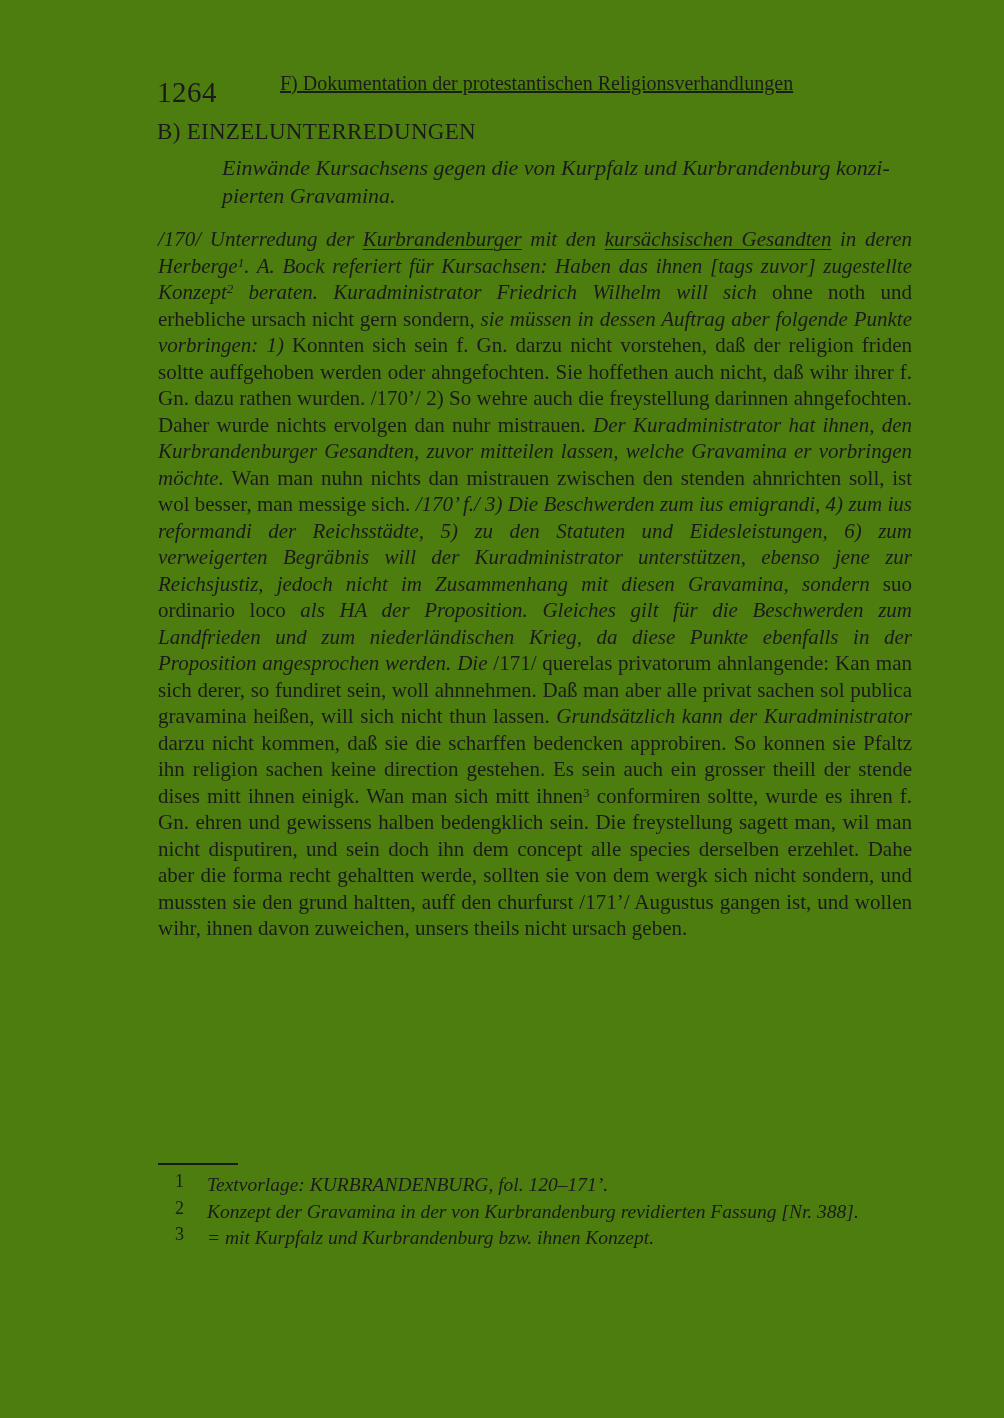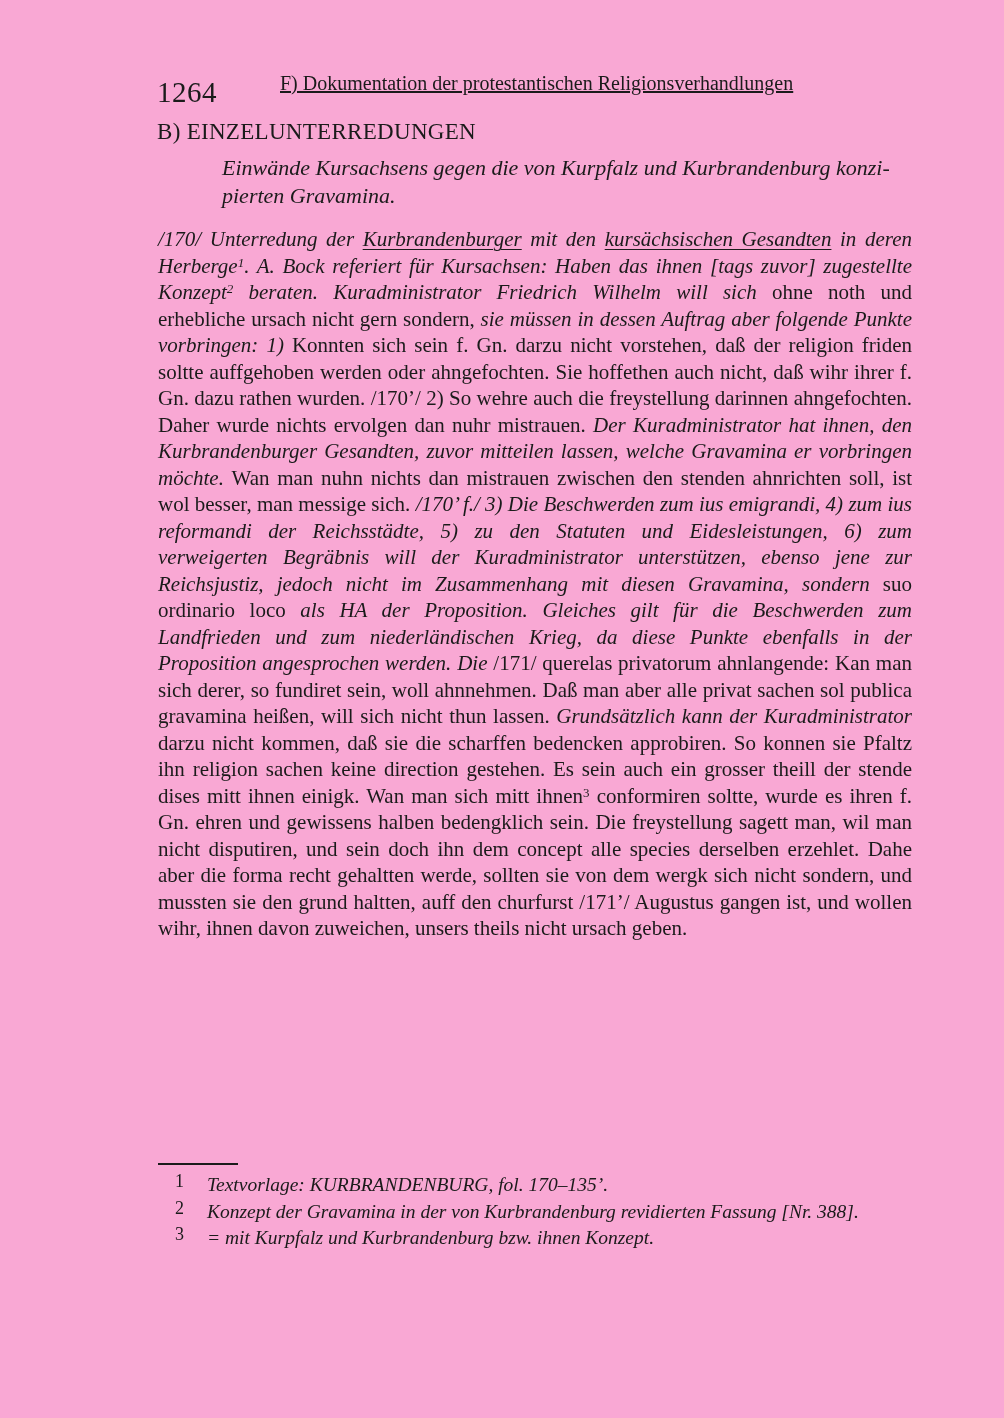--- a/index.html
+++ b/index.html
@@ -6,21 +6,21 @@
   body {
     width: 1004px; height: 1418px;
     background: #ffffff;
     font-family: "Liberation Serif", "DejaVu Serif", serif;
     color: #1b1b1b;
     -webkit-font-smoothing: antialiased;
   }
   .page {
     position: relative;
     width: 1004px; height: 1418px;
-    background: #f9a8d4;
+    background: #4d7c0f;
     overflow: hidden;
   }
   .pagenum {
     position: absolute; left: 157px; top: 76px;
     font-size: 29px; line-height: 32px;
     letter-spacing: 0.5px;
   }
   .runhead {
     position: absolute; left: 280px; top: 71px;
     font-size: 20px; line-height: 24px; text-decoration: underline;
@@ -99,21 +99,21 @@
       <div>pierten Gravamina.</div>
     </div>
 
   <div class="bodytext"><span class="it">/170/ Unterredung der </span><span class="it ul">Kurbrandenburger</span><span class="it"> mit den </span><span class="it ul">kursächsischen Gesandten</span><span class="it"> in deren Herberge</span><sup class="it">1</sup><span class="it">. A. Bock referiert für Kursachsen: Haben das ihnen [tags zuvor] zugestellte Konzept</span><sup class="it">2</sup><span class="it"> beraten. Kuradministrator Friedrich Wilhelm will sich </span><span>ohne noth und erhebliche ursach nicht gern sondern, </span><span class="it">sie müssen in dessen Auftrag aber folgende Punkte vorbringen: 1) </span><span>Konnten sich sein f. Gn. darzu nicht vorstehen, daß der religion friden soltte auffgehoben werden oder ahngefochten. Sie hoffethen auch nicht, daß wihr ihrer f. Gn. dazu rathen wurden. /170’/ 2) So wehre auch die freystellung darinnen ahngefochten. Daher wurde nichts ervolgen dan nuhr mistrauen. </span><span class="it">Der Kuradministrator hat ihnen, den Kurbrandenburger Gesandten, zuvor mitteilen lassen, welche Gravamina er vorbringen möchte. </span><span>Wan man nuhn nichts dan mistrauen zwischen den stenden ahnrichten soll, ist wol besser, man messige sich. </span><span class="it">/170’ f./ 3) Die Beschwerden zum ius emigrandi, 4) zum ius reformandi der Reichsstädte, 5) zu den Statuten und Eidesleistungen, 6) zum verweigerten Begräbnis will der Kuradministrator unterstützen, ebenso jene zur Reichsjustiz, jedoch nicht im Zusammenhang mit diesen Gravamina, sondern </span><span>suo ordinario loco </span><span class="it">als HA der Proposition. Gleiches gilt für die Beschwerden zum Landfrieden und zum niederländischen Krieg, da diese Punkte ebenfalls in der Proposition angesprochen werden. Die </span><span>/171/ querelas privatorum ahnlangende: Kan man sich derer, so fundiret sein, woll ahnnehmen. Daß man aber alle privat sachen sol publica gravamina heißen, will sich nicht thun lassen. </span><span class="it">Grundsätzlich kann der Kuradministrator </span><span>darzu nicht kommen, daß sie die scharffen bedencken approbiren. So konnen sie Pfaltz ihn religion sachen keine direction gestehen. Es sein auch ein grosser theill der stende dises mitt ihnen einigk. Wan man sich mitt ihnen</span><sup>3</sup><span> conformiren soltte, wurde es ihren f. Gn. ehren und gewissens halben bedengklich sein. Die freystellung sagett man, wil man nicht disputiren, und sein doch ihn dem concept alle species derselben erzehlet. Dahe aber die forma recht gehaltten werde, sollten sie von dem wergk sich nicht sondern, und mussten sie den grund haltten, auff den churfurst /171’/ Augustus gangen ist, und wollen wihr, ihnen davon zuweichen, unsers theils nicht ursach geben.</span></div>
 
   <div class="footnotes">
     <div class="fn-rule"></div>
     <div>
         <div class="footnote">
           <span class="fn-num">1</span>
-          <span class="fn-text">Textvorlage: KURBRANDENBURG, fol. 170–135’.</span>
+          <span class="fn-text">Textvorlage: KURBRANDENBURG, fol. 120–171’.</span>
         </div>
         <div class="footnote">
           <span class="fn-num">2</span>
           <span class="fn-text">Konzept der Gravamina in der von Kurbrandenburg revidierten Fassung [Nr. 388].</span>
         </div>
         <div class="footnote">
           <span class="fn-num">3</span>
           <span class="fn-text">= mit Kurpfalz und Kurbrandenburg bzw. ihnen Konzept.</span>
         </div>
       </div>

